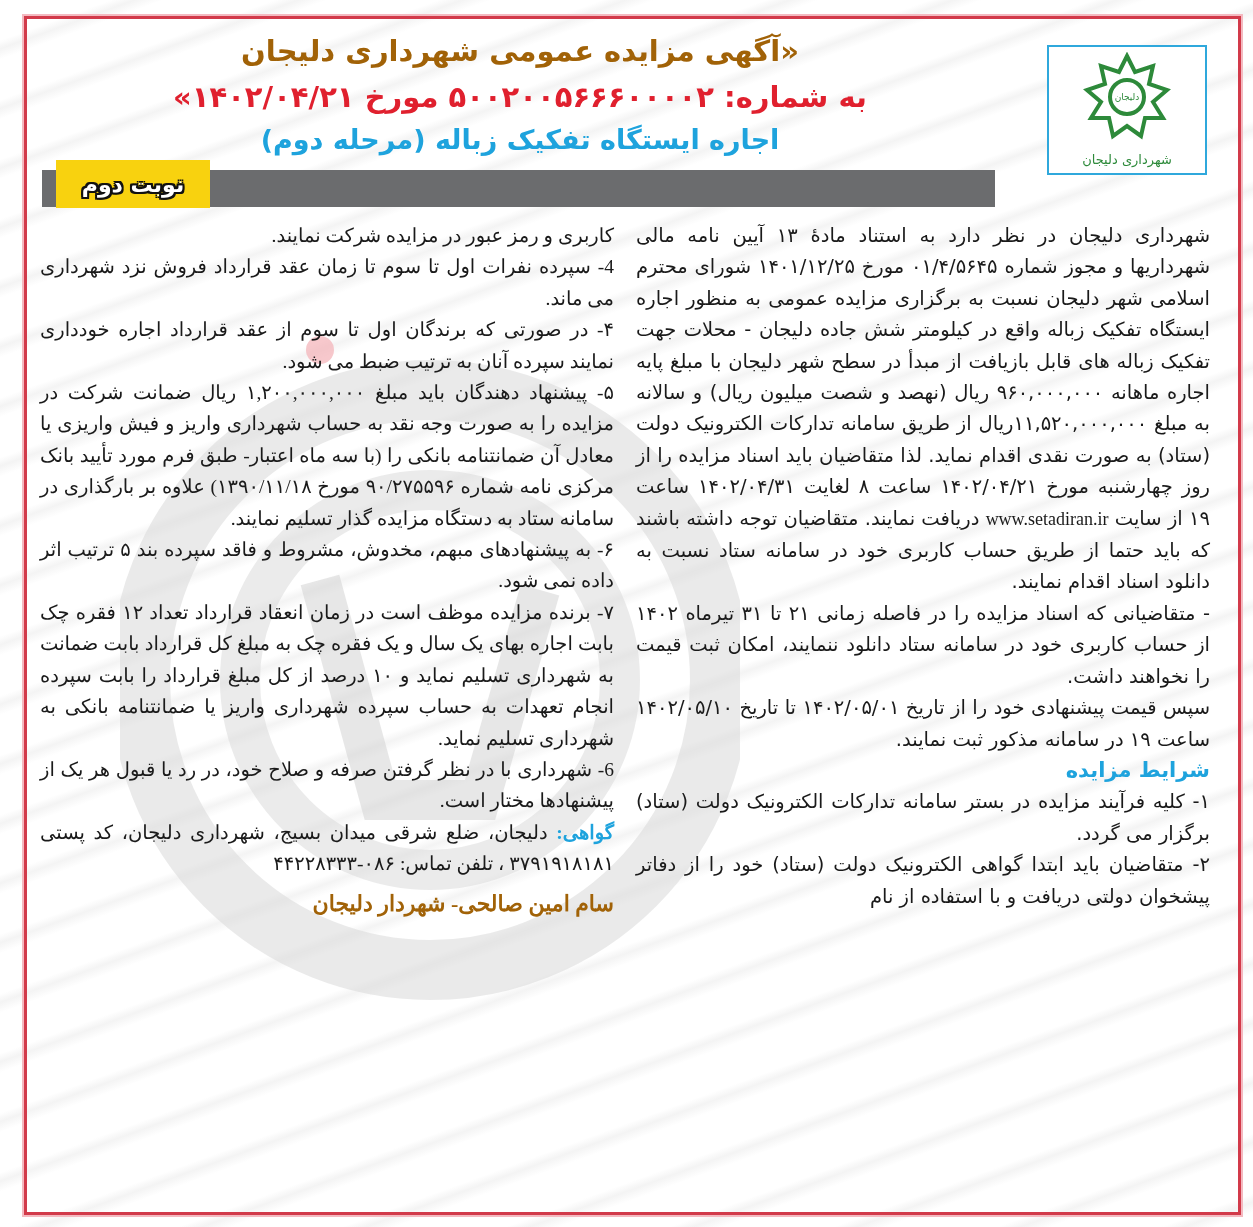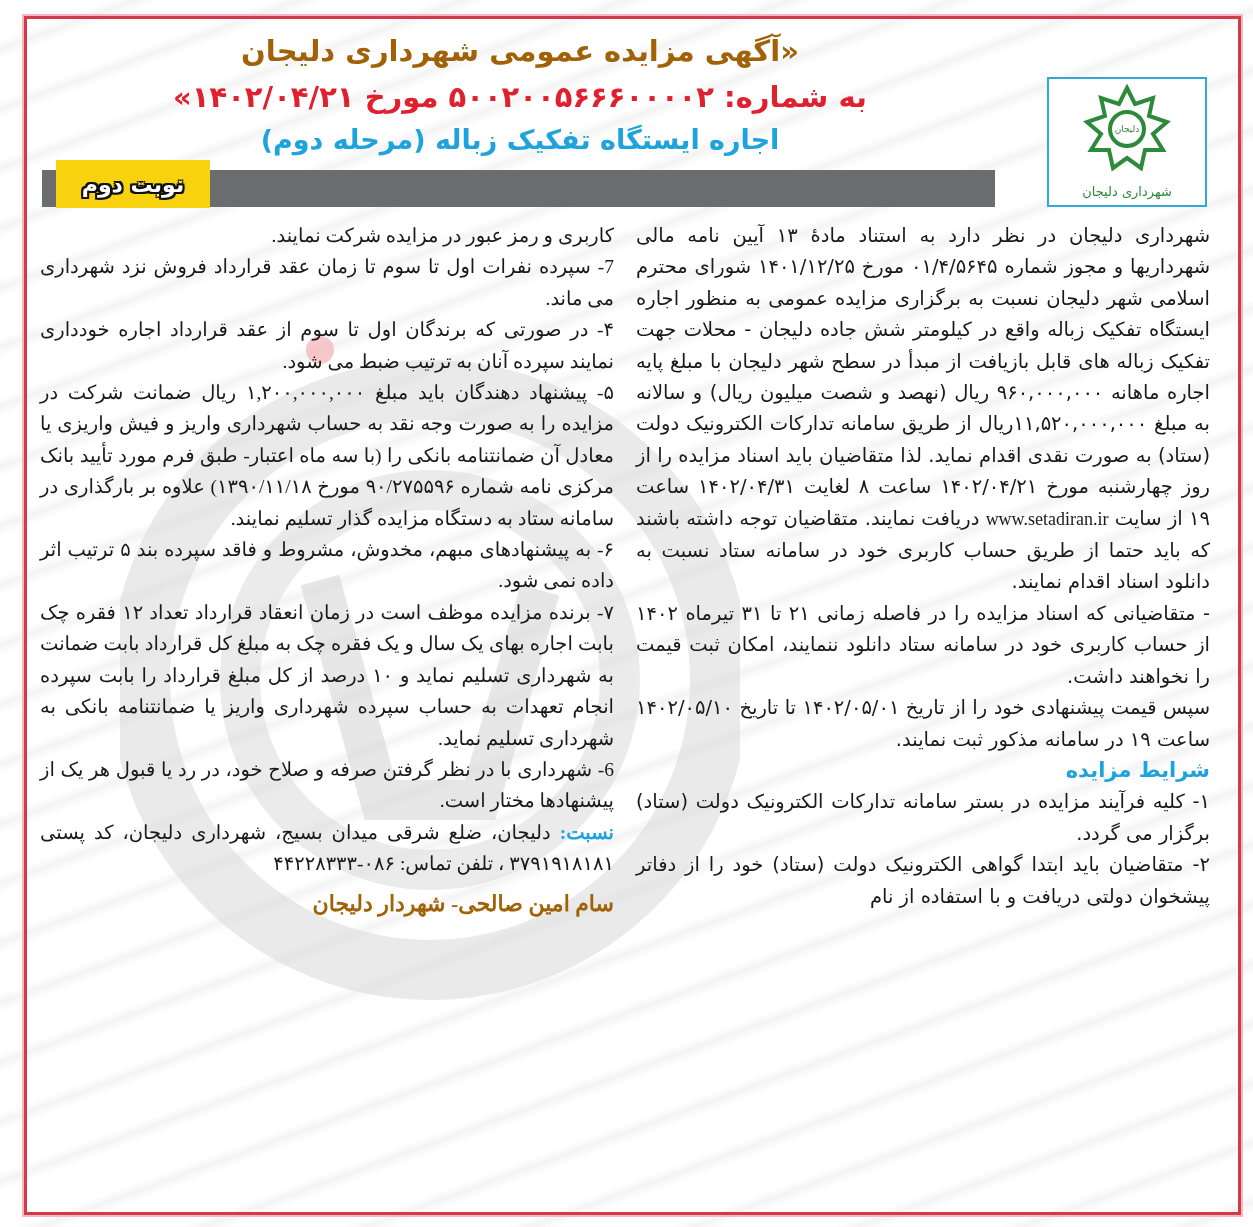--- a/index.html
+++ b/index.html
@@ -21,21 +21,21 @@
     position: absolute; left: 120px; top: 330px; width: 620px; height: 700px; pointer-events: none;
   }
   .title {
     position: absolute; left: 40px; width: 960px; text-align: center; direction: rtl; font-weight: bold;
   }
   .t1 { top: 34px; color: #a16207; font-size: 29px; }
   .t2 { top: 80px; color: #e0202e; font-size: 29px; }
   .t3 { top: 124px; color: #1ea3dd; font-size: 27px; }
   .logo {
     position: absolute; left: 1047px; top: 45px; width: 160px; height: 130px; border: 2px solid #2fa8dc;
-    background: #fff; box-sizing: border-box; margin-top: 32px;
+    background: #fff; box-sizing: border-box;
   }
   .logo svg { position: absolute; left: 30px; top: 5px; }
   .logo-text {
     position: absolute; left: 0; right: 0; bottom: 6px; text-align: center; color: #2d8a3a; font-size: 13px; direction: rtl;
   }
   .bar {
     position: absolute; left: 42px; top: 170px; width: 953px; height: 37px; background: #6b6c6e;
   }
   .badge {
     position: absolute; left: 56px; top: 160px; width: 154px; height: 48px; background: #f8d20f;
@@ -97,21 +97,21 @@
   <p><span>شهرداری دلیجان در نظر دارد به استناد مادۀ ۱۳ آیین نامه مالی شهرداریها و مجوز شماره ۰۱/۴/۵۶۴۵ مورخ ۱۴۰۱/۱۲/۲۵ شورای محترم اسلامی شهر دلیجان نسبت به برگزاری مزایده عمومی به منظور اجاره ایستگاه تفکیک زباله واقع در کیلومتر شش جاده دلیجان - محلات جهت تفکیک زباله های قابل بازیافت از مبدأ در سطح شهر دلیجان با مبلغ پایه اجاره ماهانه ۹۶۰,۰۰۰,۰۰۰ ریال (نهصد و شصت میلیون ریال) و سالانه به مبلغ ۱۱,۵۲۰,۰۰۰,۰۰۰ریال از طریق سامانه تدارکات الکترونیک دولت (ستاد) به صورت نقدی اقدام نماید. لذا متقاضیان باید اسناد مزایده را از روز چهارشنبه مورخ ۱۴۰۲/۰۴/۲۱ ساعت ۸ لغایت ۱۴۰۲/۰۴/۳۱ ساعت ۱۹ از سایت</span> <span class="ltr">www.setadiran.ir</span> <span>دریافت نمایند. متقاضیان توجه داشته باشند که باید حتما از طریق حساب کاربری خود در سامانه ستاد نسبت به دانلود اسناد اقدام نمایند.</span></p>
   <p>- متقاضیانی که اسناد مزایده را در فاصله زمانی ۲۱ تا ۳۱ تیرماه ۱۴۰۲ از حساب کاربری خود در سامانه ستاد دانلود ننمایند، امکان ثبت قیمت را نخواهند داشت.</p>
   <p>سپس قیمت پیشنهادی خود را از تاریخ ۱۴۰۲/۰۵/۰۱ تا تاریخ ۱۴۰۲/۰۵/۱۰ ساعت ۱۹ در سامانه مذکور ثبت نمایند.</p>
   <p class="heading-blue">شرایط مزایده</p>
   <p>۱- کلیه فرآیند مزایده در بستر سامانه تدارکات الکترونیک دولت (ستاد) برگزار می گردد.</p>
   <p>۲- متقاضیان باید ابتدا گواهی الکترونیک دولت (ستاد) خود را از دفاتر پیشخوان دولتی دریافت و با استفاده از نام</p>
 </div>
 
 <div class="col col-left">
   <p>کاربری و رمز عبور در مزایده شرکت نمایند.</p>
-  <p>7- سپرده نفرات اول تا سوم تا زمان عقد قرارداد فروش نزد شهرداری می ماند.</p>
+  <p>4- سپرده نفرات اول تا سوم تا زمان عقد قرارداد فروش نزد شهرداری می ماند.</p>
   <p>۴- در صورتی که برندگان اول تا سوم از عقد قرارداد اجاره خودداری نمایند سپرده آنان به ترتیب ضبط می شود.</p>
   <p>۵- پیشنهاد دهندگان باید مبلغ ۱,۲۰۰,۰۰۰,۰۰۰ ریال ضمانت شرکت در مزایده را به صورت وجه نقد به حساب شهرداری واریز و فیش واریزی یا معادل آن ضمانتنامه بانکی را (با سه ماه اعتبار- طبق فرم مورد تأیید بانک مرکزی نامه شماره ۹۰/۲۷۵۵۹۶ مورخ ۱۳۹۰/۱۱/۱۸) علاوه بر بارگذاری در سامانه ستاد به دستگاه مزایده گذار تسلیم نمایند.</p>
   <p>۶- به پیشنهادهای مبهم، مخدوش، مشروط و فاقد سپرده بند ۵ ترتیب اثر داده نمی شود.</p>
   <p>۷- برنده مزایده موظف است در زمان انعقاد قرارداد تعداد ۱۲ فقره چک بابت اجاره بهای یک سال و یک فقره چک به مبلغ کل قرارداد بابت ضمانت به شهرداری تسلیم نماید و ۱۰ درصد از کل مبلغ قرارداد را بابت سپرده انجام تعهدات به حساب سپرده شهرداری واریز یا ضمانتنامه بانکی به شهرداری تسلیم نماید.</p>
   <p>6- شهرداری با در نظر گرفتن صرفه و صلاح خود، در رد یا قبول هر یک از پیشنهادها مختار است.</p>
-  <p><span class="addr-label">نسبت:</span> <span>دلیجان، ضلع شرقی میدان بسیج، شهرداری دلیجان، کد پستی ۳۷۹۱۹۱۸۱۸۱ ، تلفن تماس: ۰۸۶-۴۴۲۲۸۳۳۳</span></p>
+  <p><span class="addr-label">گواهی:</span> <span>دلیجان، ضلع شرقی میدان بسیج، شهرداری دلیجان، کد پستی ۳۷۹۱۹۱۸۱۸۱ ، تلفن تماس: ۰۸۶-۴۴۲۲۸۳۳۳</span></p>
   <p class="signature">سام امین صالحی- شهردار دلیجان</p>
 </div>
 
 </body></html>

